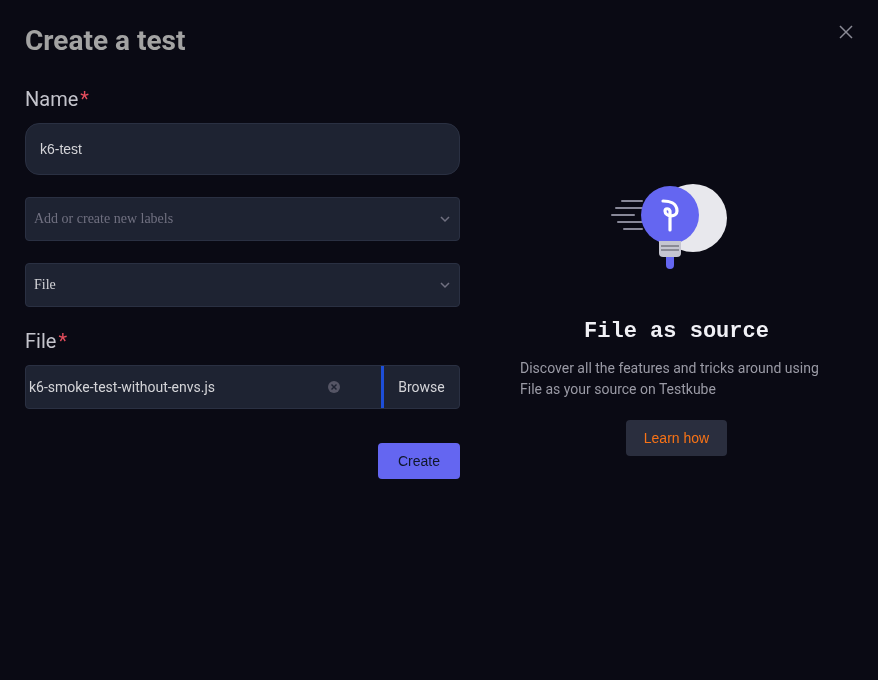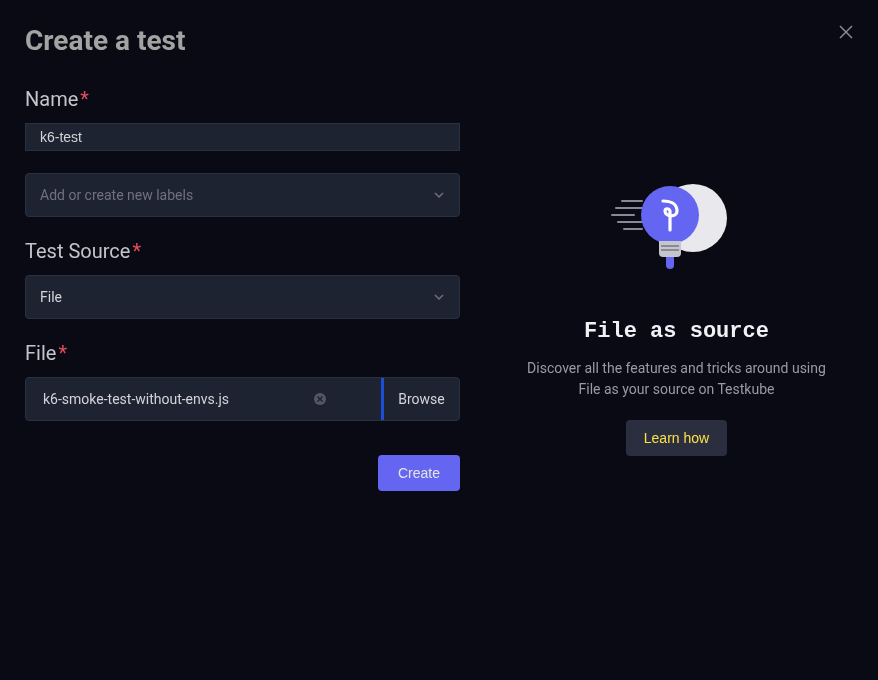--- a/index.html
+++ b/index.html
@@ -71,45 +71,46 @@
       margin-bottom: 12px;
     }
 
     .required {
       color: #e44d5c;
       margin-left: 2px;
     }
 
     .text-input {
       width: 100%;
-      height: 28px;
+      height: 52px;
       background-color: #1e2332;
       border: 1px solid #2a3042;
-      border-radius: 0;
+      border-radius: 14px;
       padding: 0 14px;
       color: #d4d4d8;
       font-size: 14px;
       outline: none;
     }
 
     .text-input::placeholder {
       color: #707080;
     }
 
     .select-wrapper {
       position: relative;
       width: 100%;
       height: 44px;
       background-color: #1e2332;
       border: 1px solid #2a3042;
       border-radius: 4px;
       display: flex;
       align-items: center;
-      padding: 0 14px;
-      cursor: pointer;
+      padding: 0 8px;
+      cursor: pointer;
+      font-family: Liberation Serif, serif;
     }
 
     .select-value {
       flex: 1;
       font-size: 14px;
       color: #d4d4d8;
     }
 
     .select-placeholder {
       color: #707080;
@@ -128,21 +129,21 @@
       background-color: #1e2332;
       border: 1px solid #2a3042;
       border-radius: 4px;
       overflow: hidden;
     }
 
     .file-input-text {
       flex: 1;
       display: flex;
       align-items: center;
-      padding: 0 17px;
+      padding: 0 3px;
       position: relative;
     }
 
     .file-input-value {
       flex: 1;
       font-size: 14px;
       color: #d4d4d8;
     }
 
     .clear-icon {
@@ -162,21 +163,21 @@
       align-items: center;
       justify-content: center;
       font-size: 14px;
       color: #d4d4d8;
       cursor: pointer;
       margin-left: 36px;
     }
 
     .create-btn {
       background-color: #6466f1;
-      color: #e5e5e5;
+      color: #0f172a;
       border: none;
       border-radius: 4px;
       padding: 10px 20px;
       font-size: 14px;
       cursor: pointer;
       float: right;
       margin-top: 12px;
     }
 
     .right-panel {
@@ -277,29 +278,29 @@
       font-weight: 700;
       color: #f0f0f5;
       margin-bottom: 14px;
       text-align: center;
       font-family: Liberation Mono, monospace;
     }
 
     .info-desc {
       font-size: 14px;
       color: #9a9aa5;
-      text-align: center;
+      text-align: left;
       line-height: 1.5;
       margin-bottom: 20px;
       max-width: 320px;
     }
 
     .learn-btn {
       background-color: #2a2e3e;
-      color: #fde047;
+      color: #f97316;
       border: none;
       border-radius: 4px;
       padding: 10px 18px;
       font-size: 14px;
       cursor: pointer;
     }
   </style>
 </head>
 <body>
 
@@ -328,23 +329,20 @@
         <span class="chevron-down">
           <svg width="12" height="12" viewBox="0 0 12 12" fill="none" stroke="currentColor" stroke-width="1.5">
             <polyline points="2,4 6,8 10,4"></polyline>
           </svg>
         </span>
       </div>
     </div>
 
 
     <div class="form-group">
-      <label class="form-label">
-        <span>Test Source</span><span class="required">*</span>
-      </label>
       <div class="select-wrapper">
         <span class="select-value">File</span>
         <span class="chevron-down">
           <svg width="12" height="12" viewBox="0 0 12 12" fill="none" stroke="currentColor" stroke-width="1.5">
             <polyline points="2,4 6,8 10,4"></polyline>
           </svg>
         </span>
       </div>
     </div>
 

